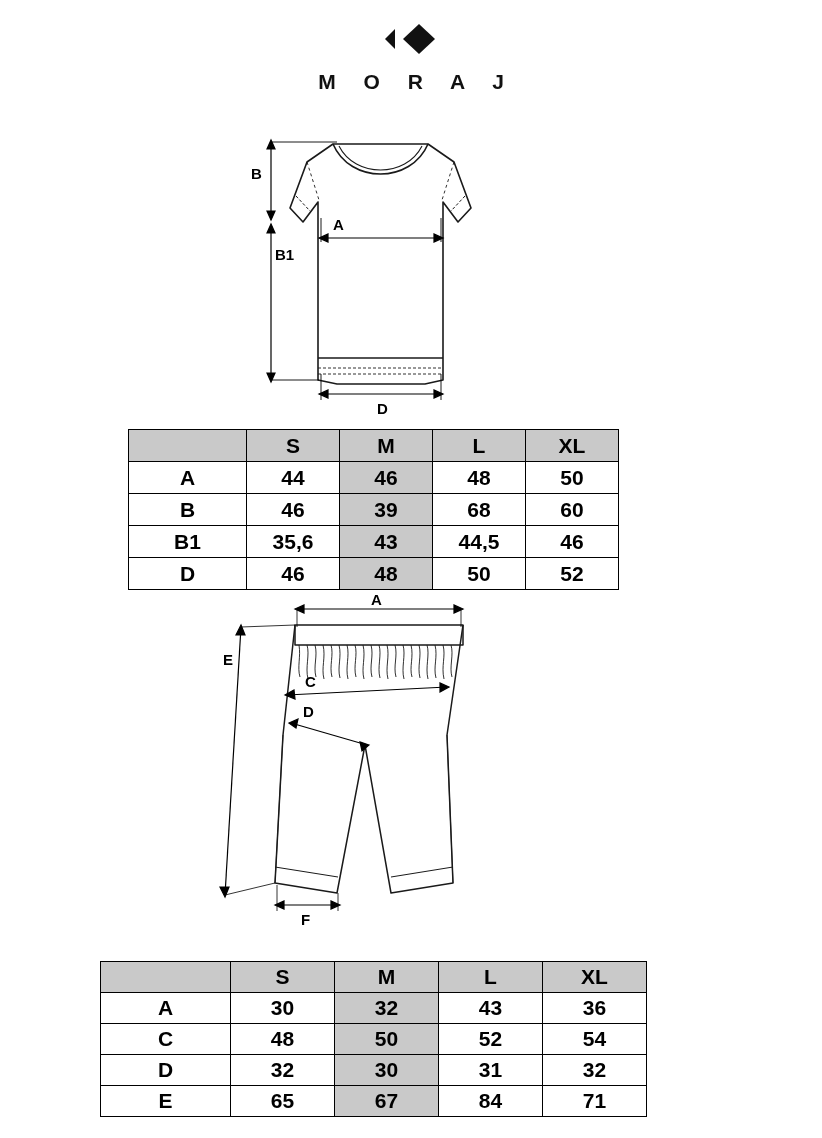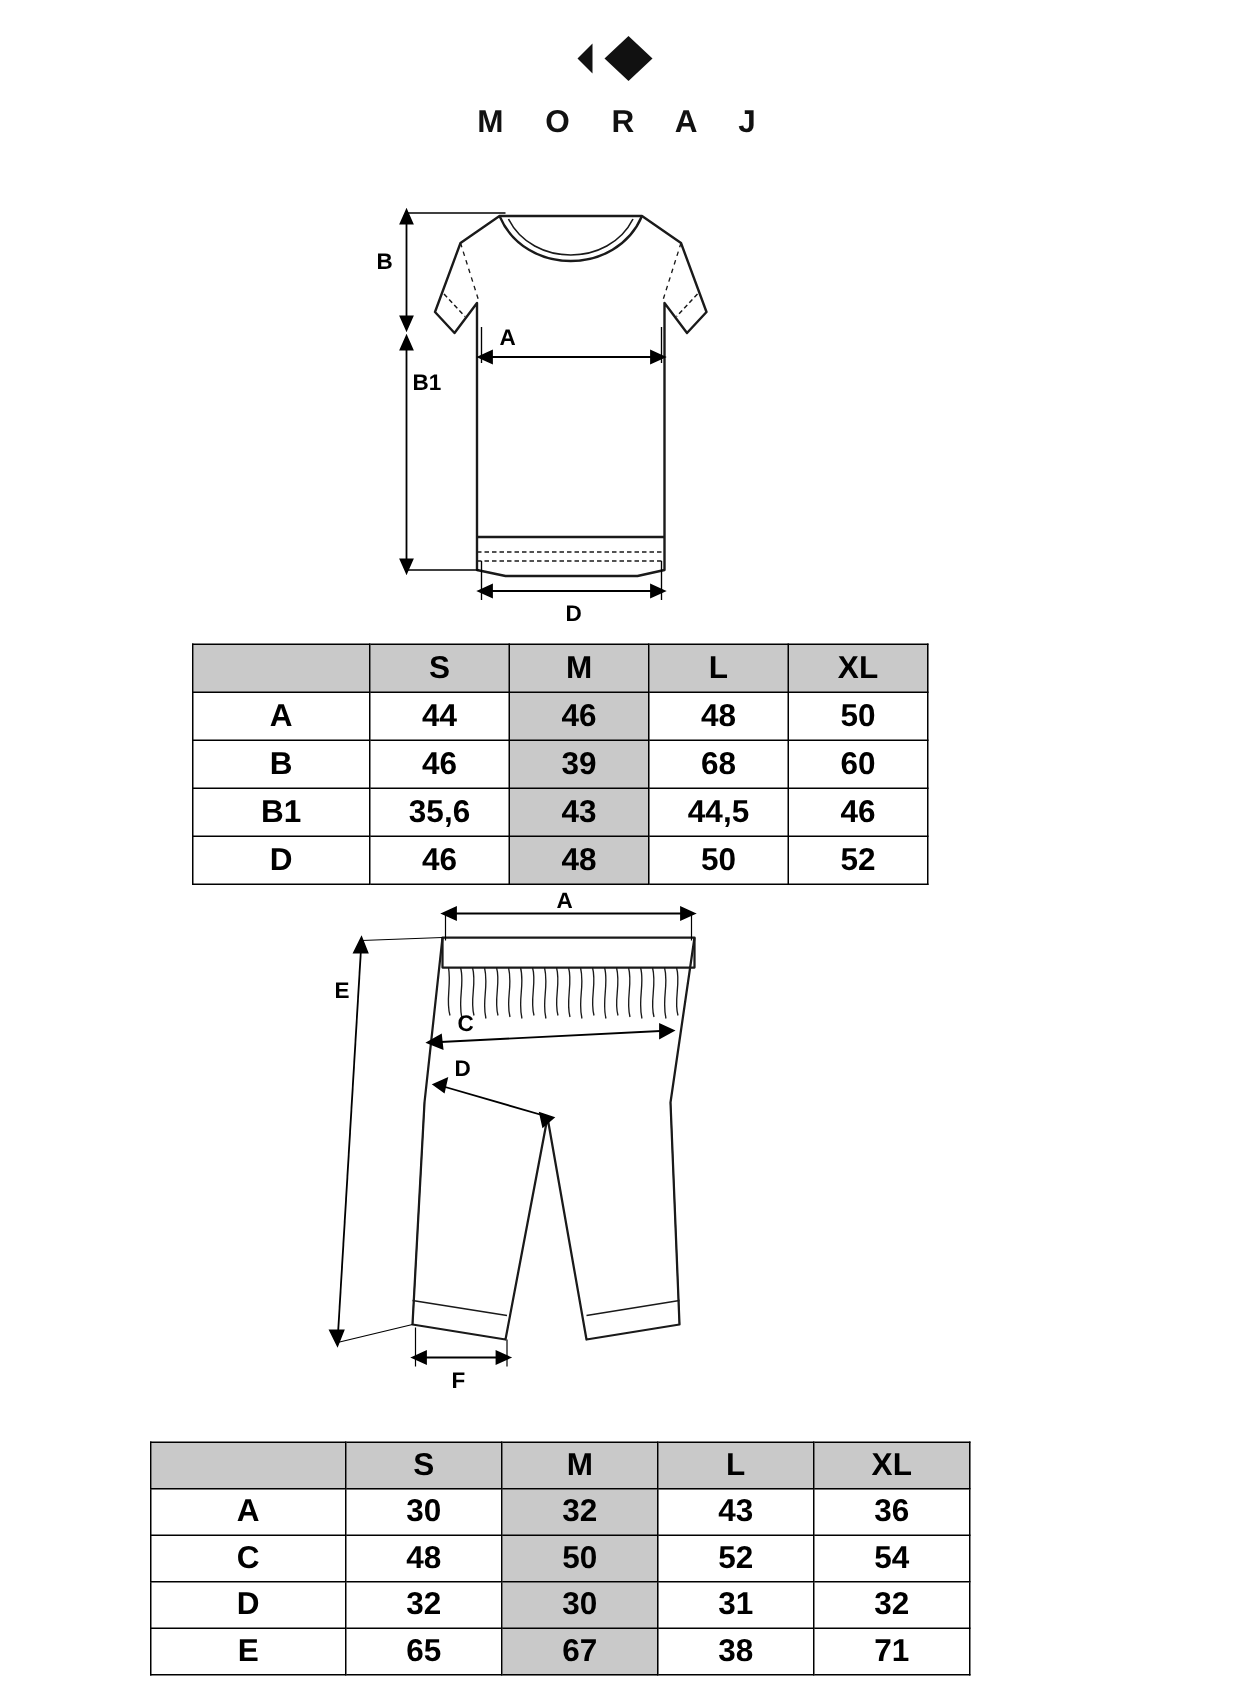--- a/index.html
+++ b/index.html
@@ -333,17 +333,17 @@
       <th>D</th>
       <td>32</td>
       <td class="highlight">30</td>
       <td>31</td>
       <td>32</td>
     </tr>
     <tr>
       <th>E</th>
       <td>65</td>
       <td class="highlight">67</td>
-      <td>38</td>
+      <td>84</td>
       <td>71</td>
     </tr>
   </tbody>
 </table>
 
 </body></html>

